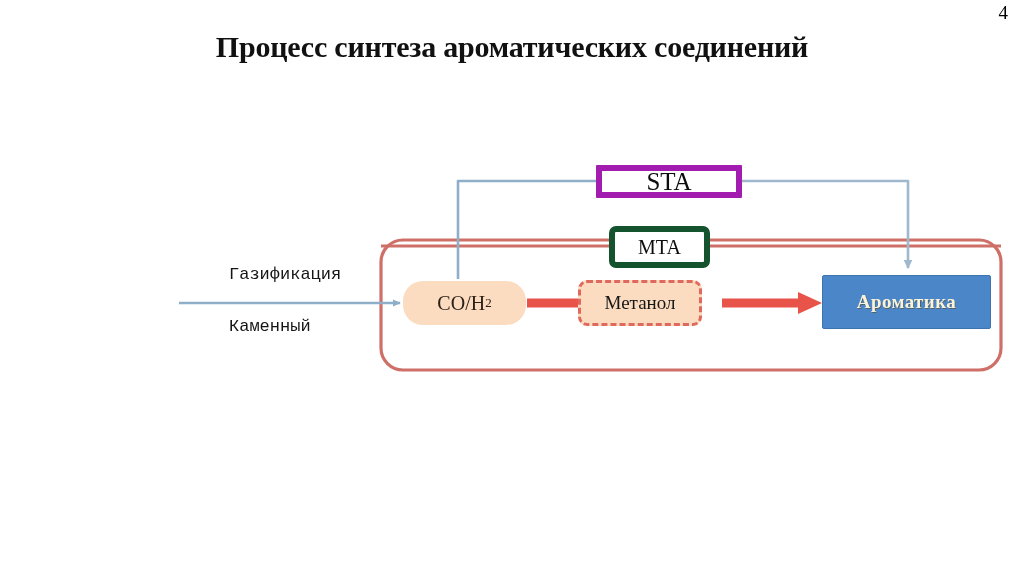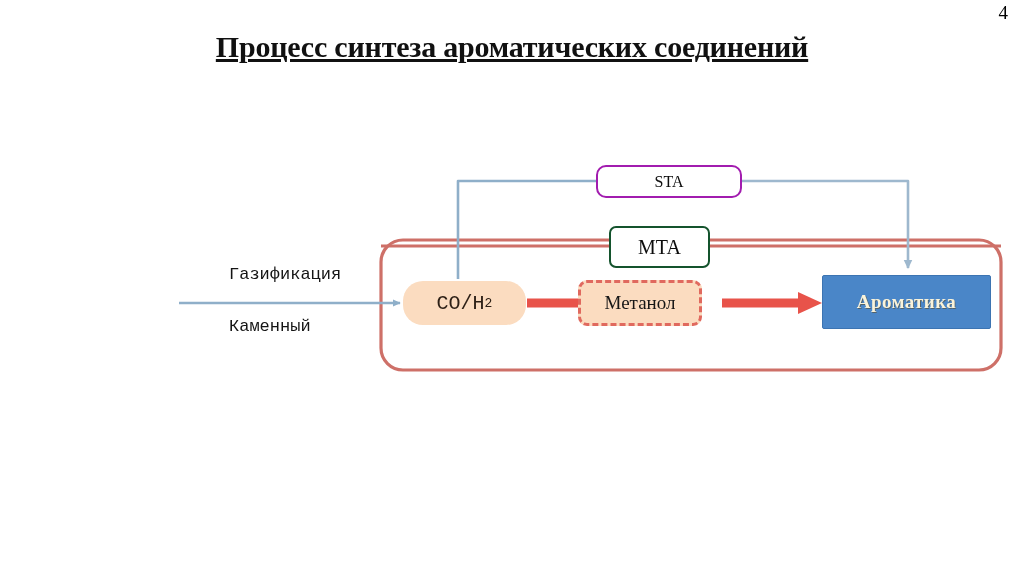--- a/index.html
+++ b/index.html
@@ -35,21 +35,20 @@
     position: absolute;
     top: 30px;
     left: 0;
     width: 1024px;
     text-align: center;
     font-size: 30px;
     font-weight: bold;
     color: #111111;
     letter-spacing: -0.2px;
     font-family: "Liberation Serif", "DejaVu Serif", serif;
-    text-decoration: underline;
   }
 
   
   #diagram {
     position: absolute;
     left: 0;
     top: 140px;
     width: 1024px;
     height: 280px;
   }
@@ -98,21 +97,21 @@
     text-align: center;
   }
 
   #node-syngas {
     left: 403px;
     top: 141px;
     width: 123px;
     height: 44px;
     background: #FBDCC0;
     border-radius: 20px;
-    font-family: Liberation Mono, monospace;
+    font-family: Liberation Serif, serif;
     font-size: 20px;
     color: #2d2016;
   }
   #node-syngas .sub { font-size: 13px; vertical-align: -4px; }
 
   #node-methanol {
     left: 578px;
     top: 140px;
     width: 124px;
     height: 46px;
@@ -137,33 +136,33 @@
     text-shadow: 0.8px 0.8px 0px rgba(90,70,30,0.55);
     letter-spacing: 0.4px;
   }
 
   #node-sta {
     left: 596px;
     top: 25px;
     width: 146px;
     height: 33px;
     background: #FFFFFF;
-    border: 2px solid #a21caf;
-    border-radius: 10px;
-    font-size: 16px;
+    border: 6px solid #a21caf;
+    border-radius: 1px;
+    font-size: 25px;
     color: #0d0d0d;
   }
 
   #node-mta {
     left: 609px;
     top: 86px;
     width: 101px;
     height: 42px;
     background: #FFFFFF;
-    border: 2px solid #14532d;
+    border: 6px solid #14532d;
     border-radius: 7px;
     font-size: 20px;
     color: #0d0d0d;
   }
 
   
   .edge-label {
     position: absolute;
     font-size: 17px;
     color: #141414;

